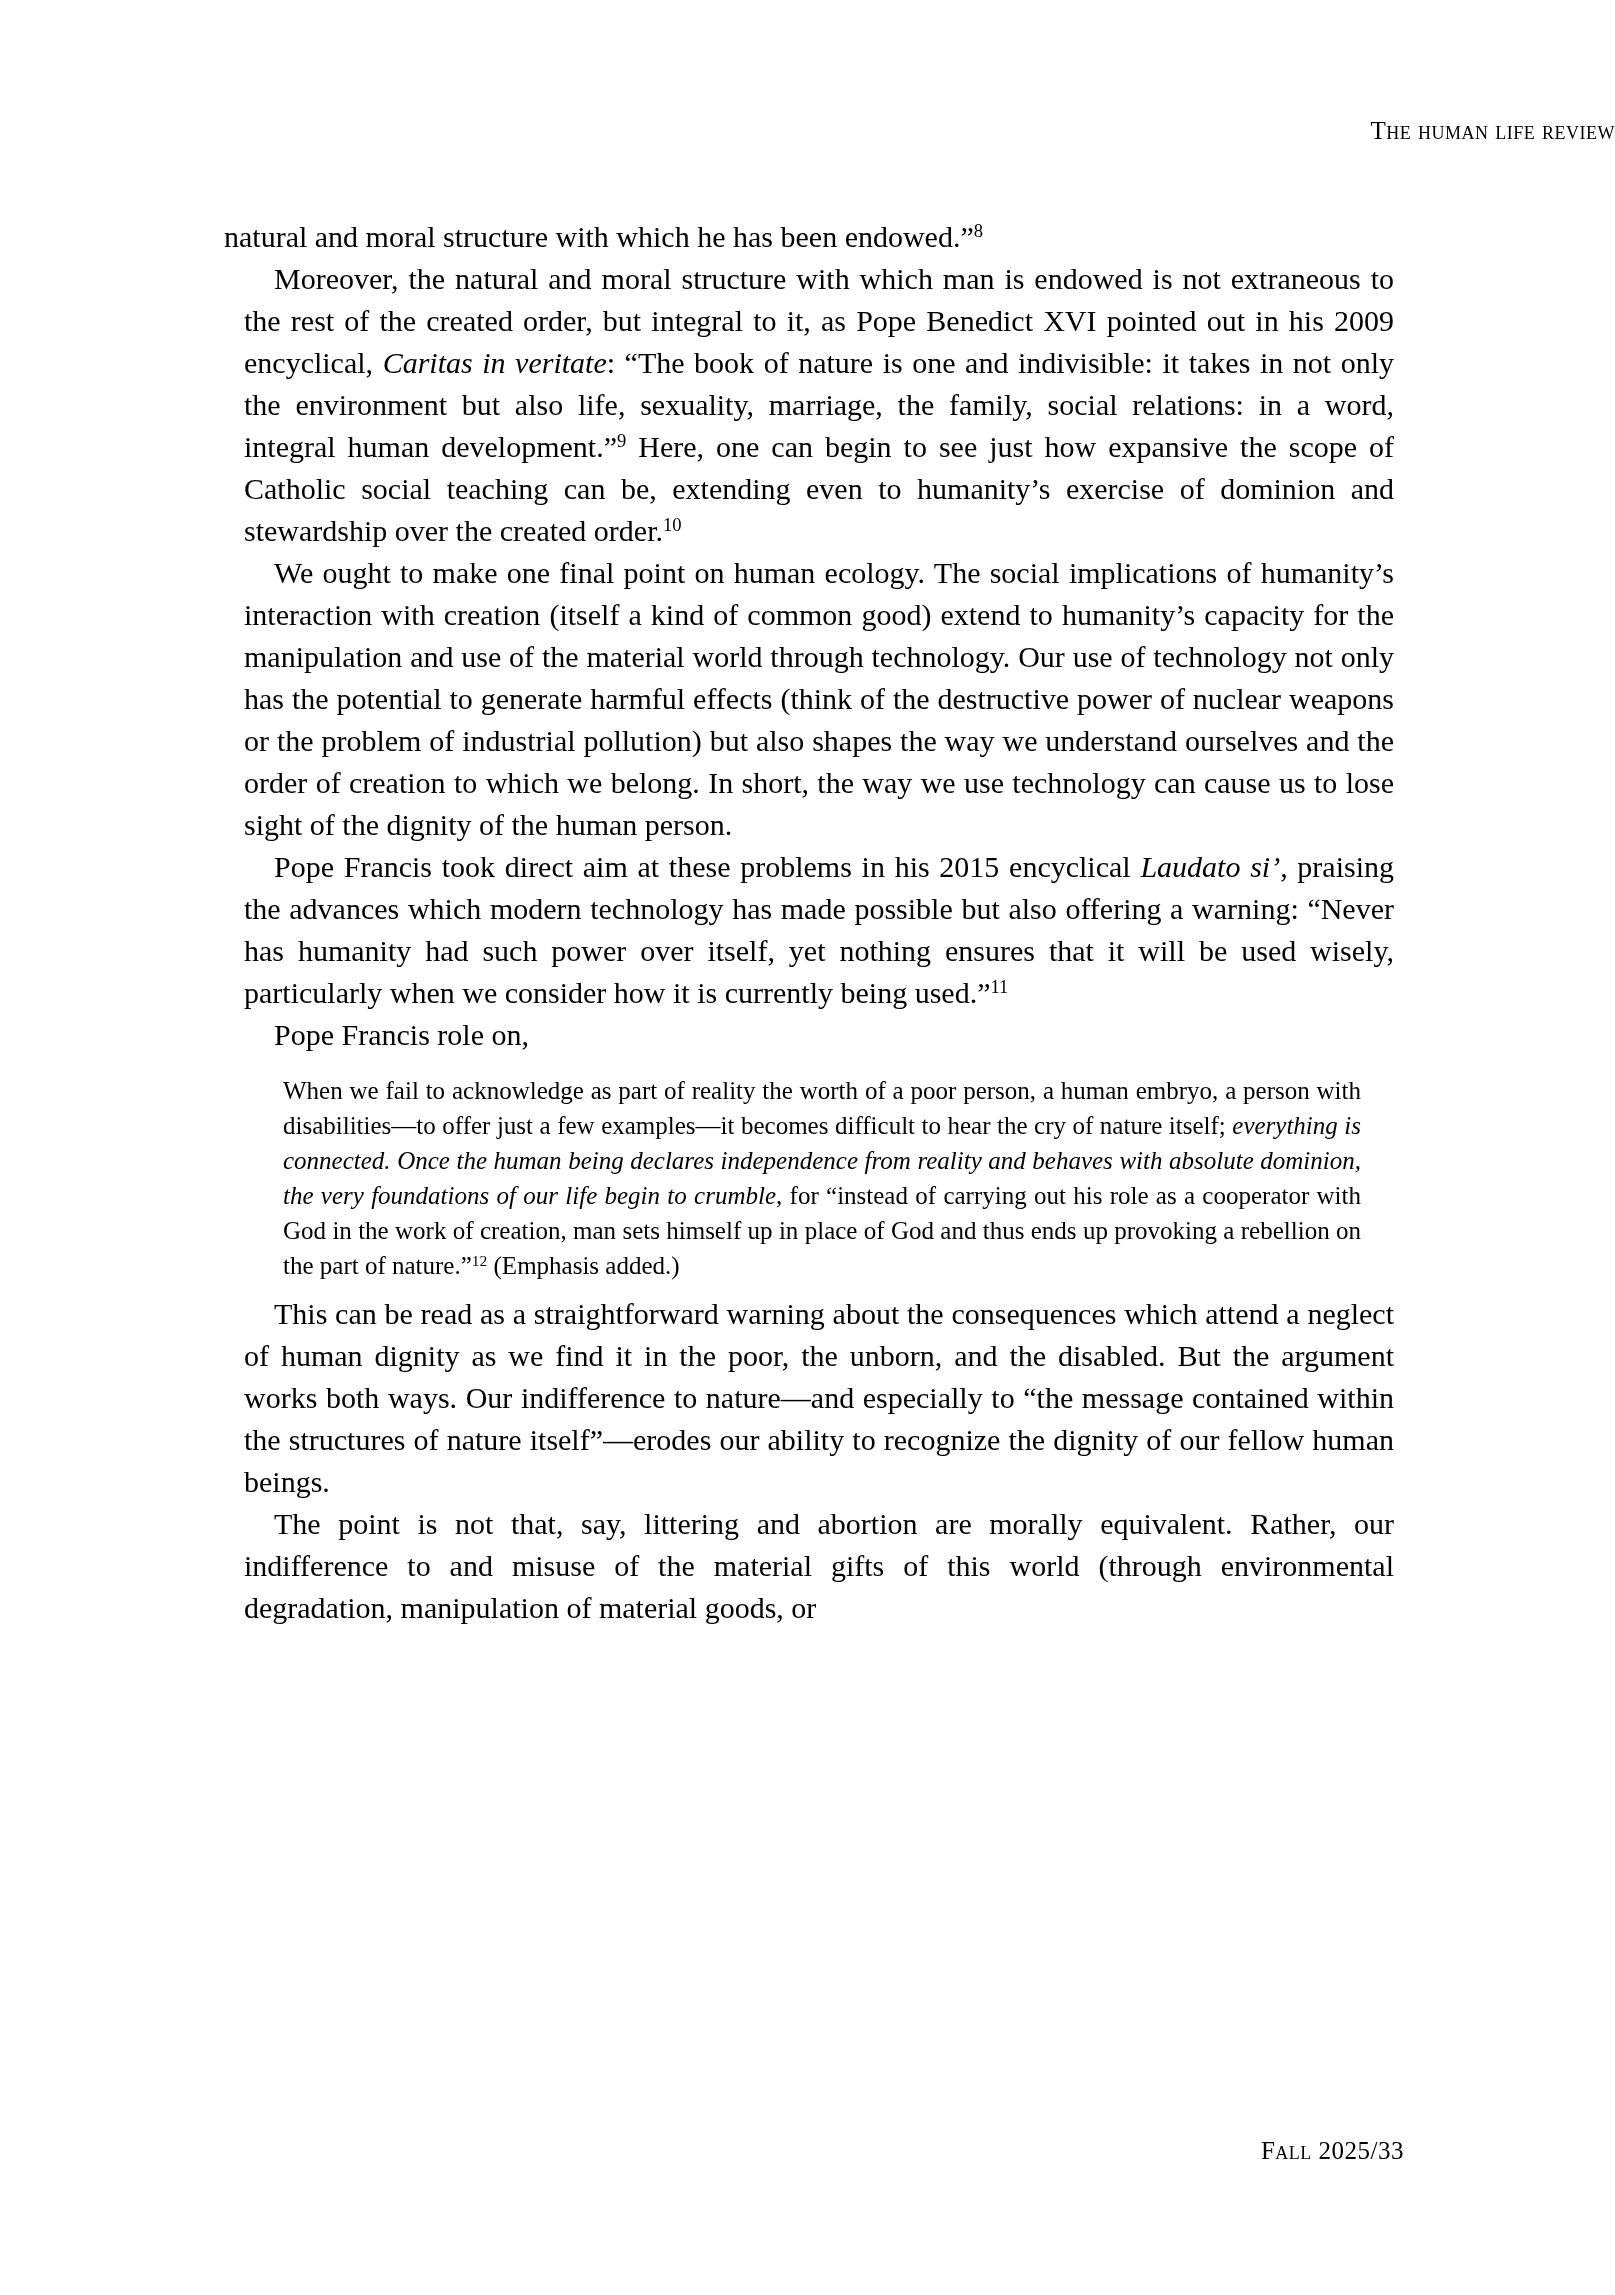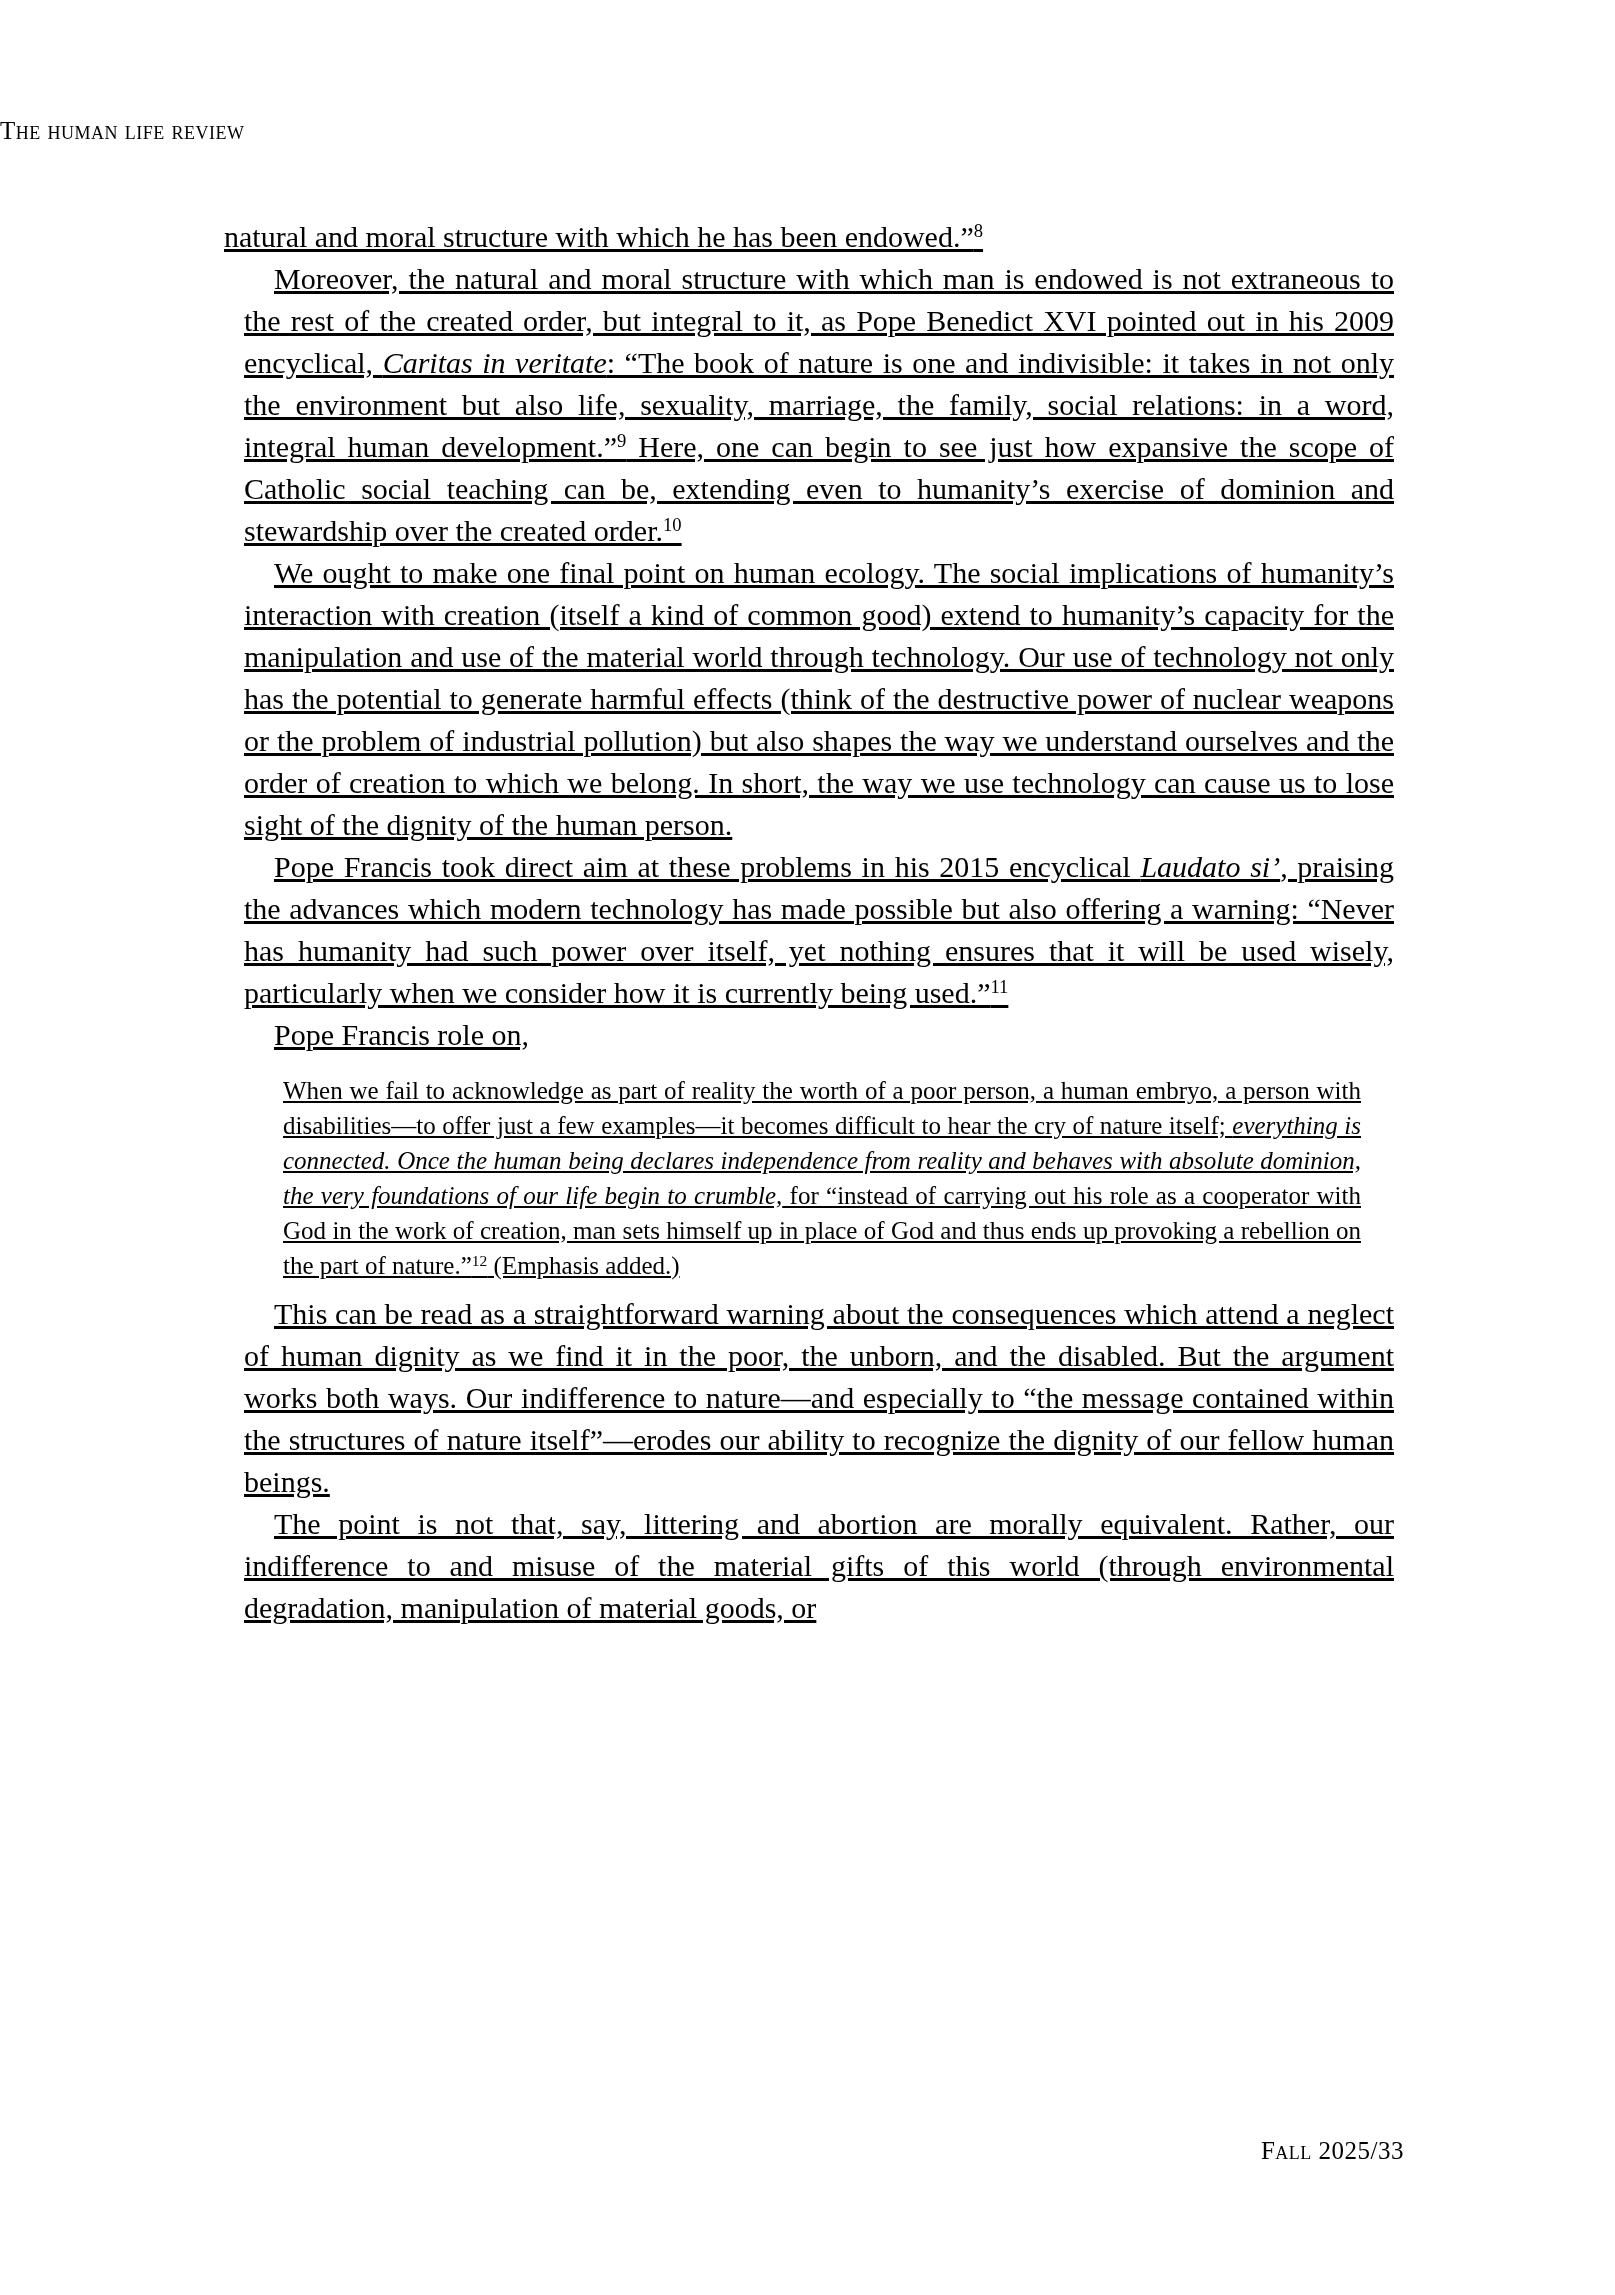--- a/index.html
+++ b/index.html
@@ -18,35 +18,34 @@
     color: #000000;
     overflow: hidden;
   }
 
   
   .running-head {
     position: absolute;
     top: 117px;
     left: 0;
     width: 100%;
-    text-align: left;
+    text-align: right;
     font-size: 25px;
     letter-spacing: 0.5px;
     font-variant: small-caps;
     text-transform: lowercase;
   }
   .running-head::first-letter { text-transform: uppercase; }
 
   
   .column {
     position: absolute;
     left: 224px;
     top: 216px;
     width: 1170px;
-    text-decoration: underline;
   }
 
   p.body {
     margin: 0;
     font-size: 30px;
     line-height: 42px;
     text-align: justify;
     text-indent: 0;
     hyphens: manual;
     -webkit-hyphens: manual;

